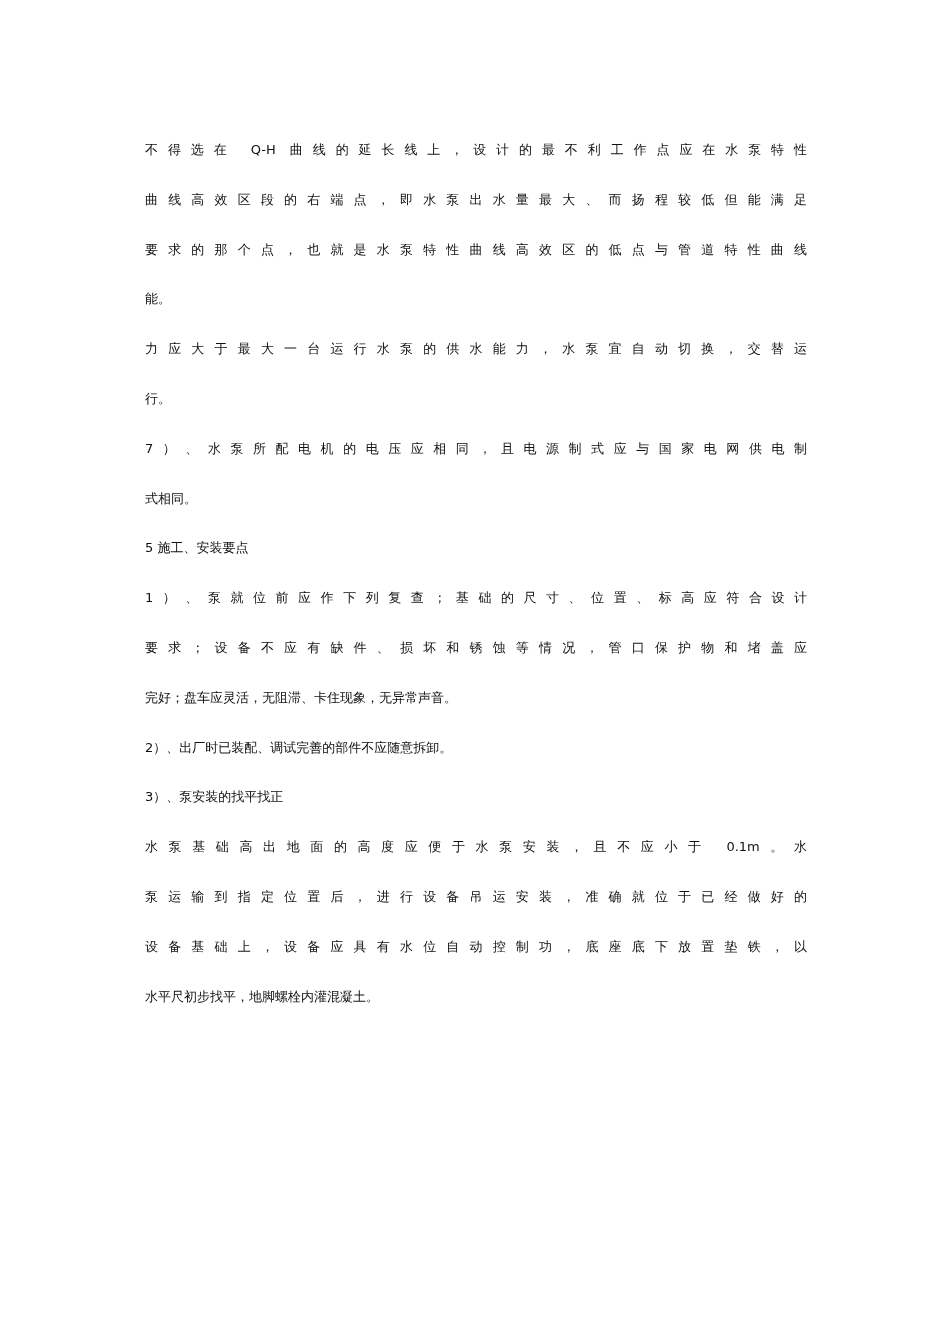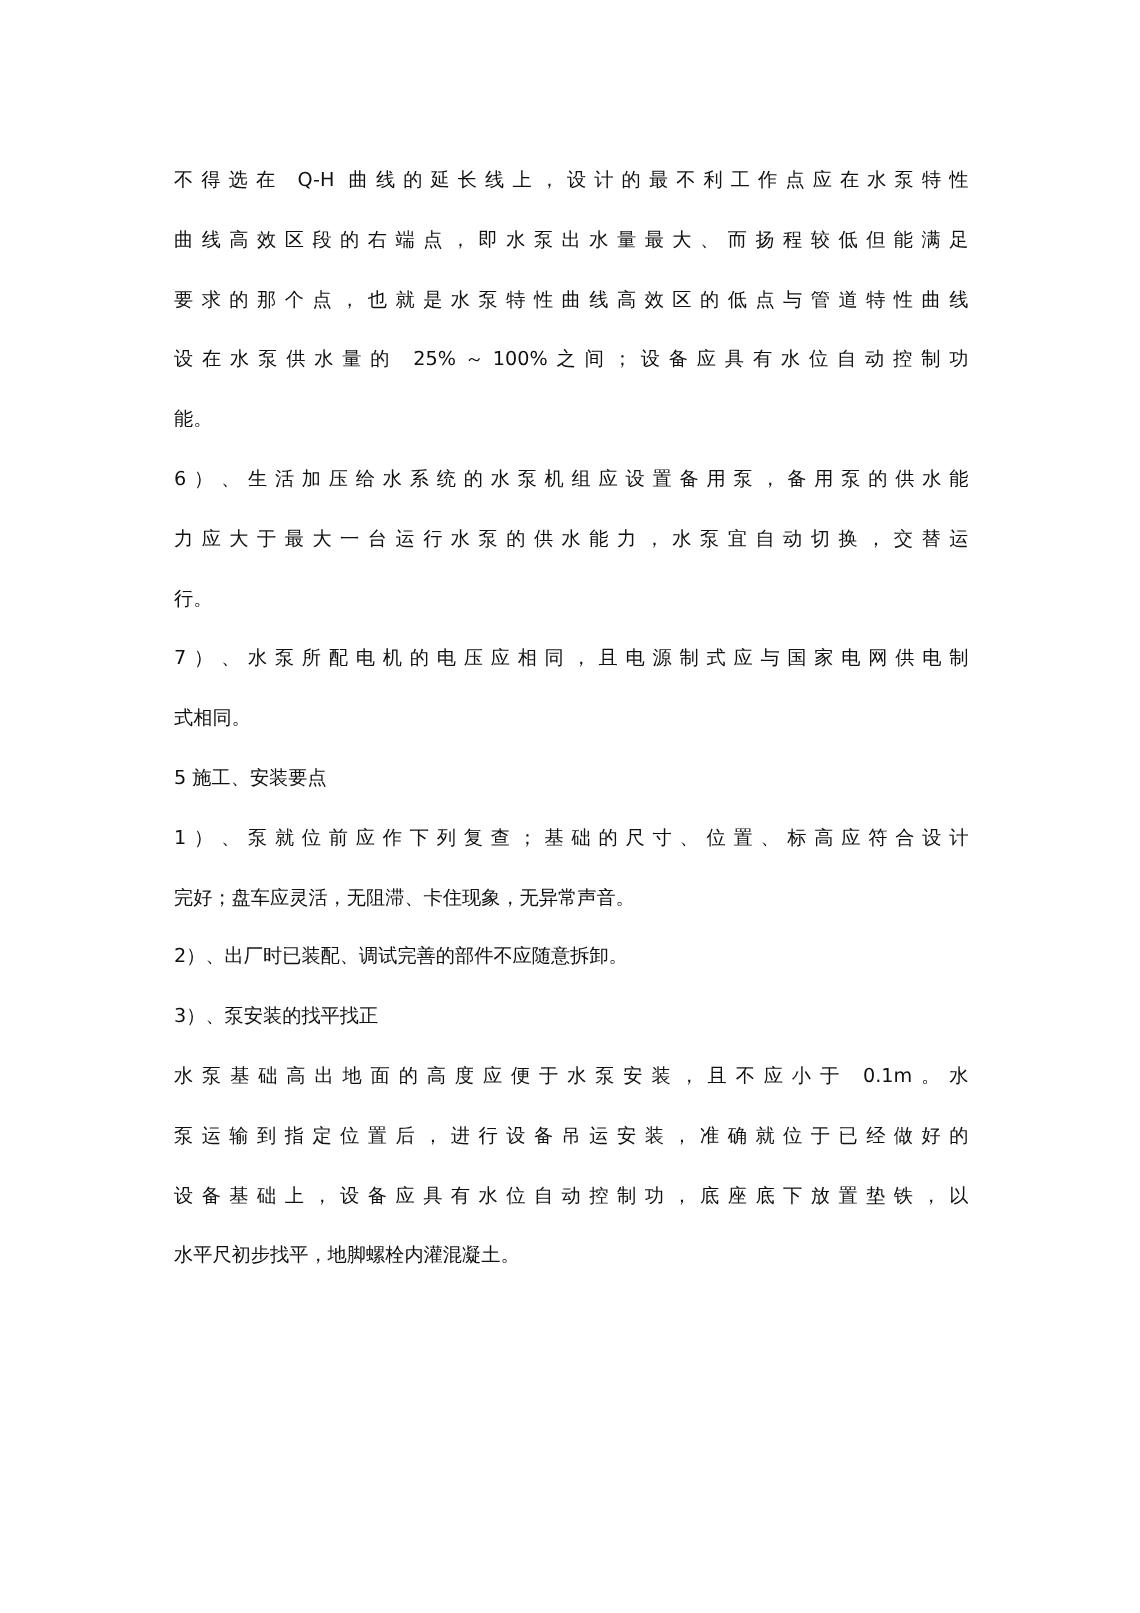--- a/index.html
+++ b/index.html
@@ -25,46 +25,45 @@
     }
     .content {
       position: absolute;
       left: 145px;
       top: 134px;
       width: 662px;
     }
     .line {
       height: 49.8px;
       line-height: 32px;
-      font-size: 16px;
+      font-size: 13px;
       white-space: nowrap;
       letter-spacing: 0px;
     }
     .line.justify {
       text-align: justify;
       text-align-last: justify;
     }
   </style>
 </head>
 <body>
 
 <div class="page">
   <div class="content">
     <div class="line justify">不得选在 Q-H 曲线的延长线上，设计的最不利工作点应在水泵特性</div>
     <div class="line justify">曲线高效区段的右端点，即水泵出水量最大、而扬程较低但能满足</div>
     <div class="line justify">要求的那个点，也就是水泵特性曲线高效区的低点与管道特性曲线</div>
-    <div class="line justify">设在水泵供水量的 25%～100%之间；设备应具有水位自动控制功</div>
     <div class="line">能。</div>
-    <div class="line justify">6）、生活加压给水系统的水泵机组应设置备用泵，备用泵的供水能</div>
     <div class="line justify">力应大于最大一台运行水泵的供水能力，水泵宜自动切换，交替运</div>
     <div class="line">行。</div>
     <div class="line justify">7）、水泵所配电机的电压应相同，且电源制式应与国家电网供电制</div>
     <div class="line">式相同。</div>
     <div class="line">5 施工、安装要点</div>
     <div class="line justify">1）、泵就位前应作下列复查；基础的尺寸、位置、标高应符合设计</div>
+    <div class="line justify">要求；设备不应有缺件、损坏和锈蚀等情况，管口保护物和堵盖应</div>
     <div class="line">完好；盘车应灵活，无阻滞、卡住现象，无异常声音。</div>
     <div class="line">2）、出厂时已装配、调试完善的部件不应随意拆卸。</div>
     <div class="line">3）、泵安装的找平找正</div>
     <div class="line justify">水泵基础高出地面的高度应便于水泵安装，且不应小于 0.1m。水</div>
     <div class="line justify">泵运输到指定位置后，进行设备吊运安装，准确就位于已经做好的</div>
     <div class="line justify">设备基础上，设备应具有水位自动控制功，底座底下放置垫铁，以</div>
     <div class="line">水平尺初步找平，地脚螺栓内灌混凝土。</div>
   </div>
 </div>
 

